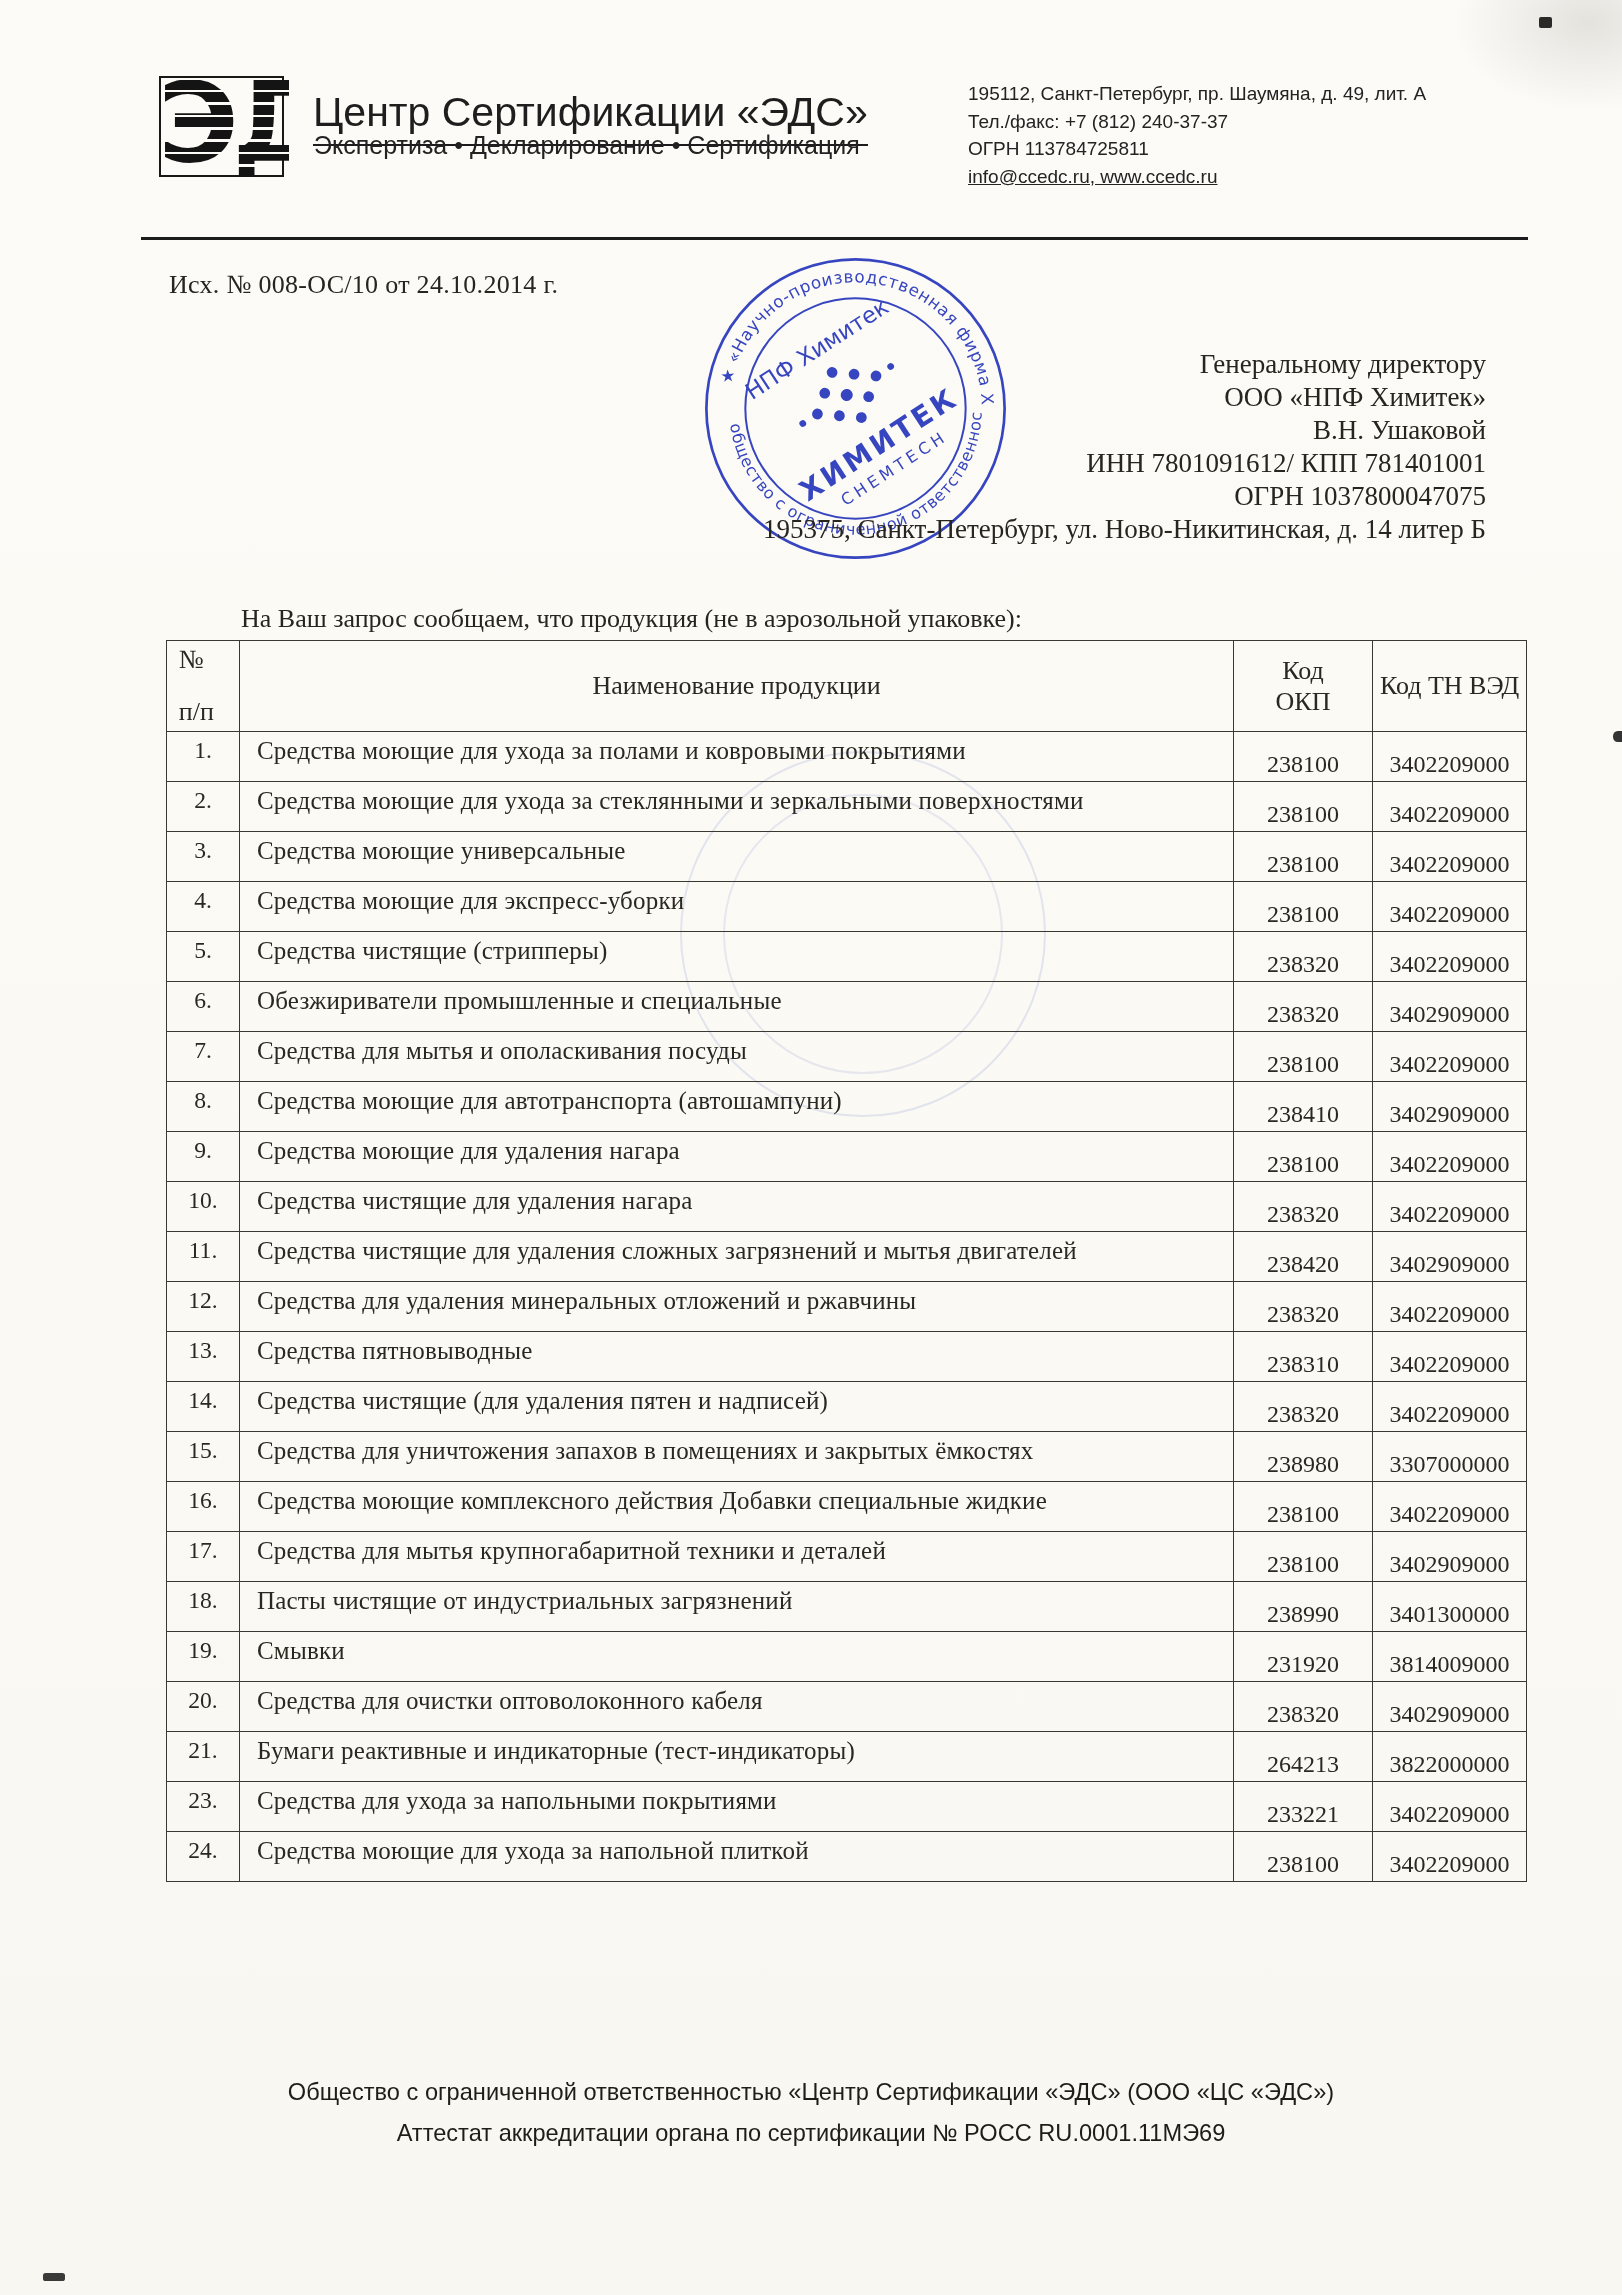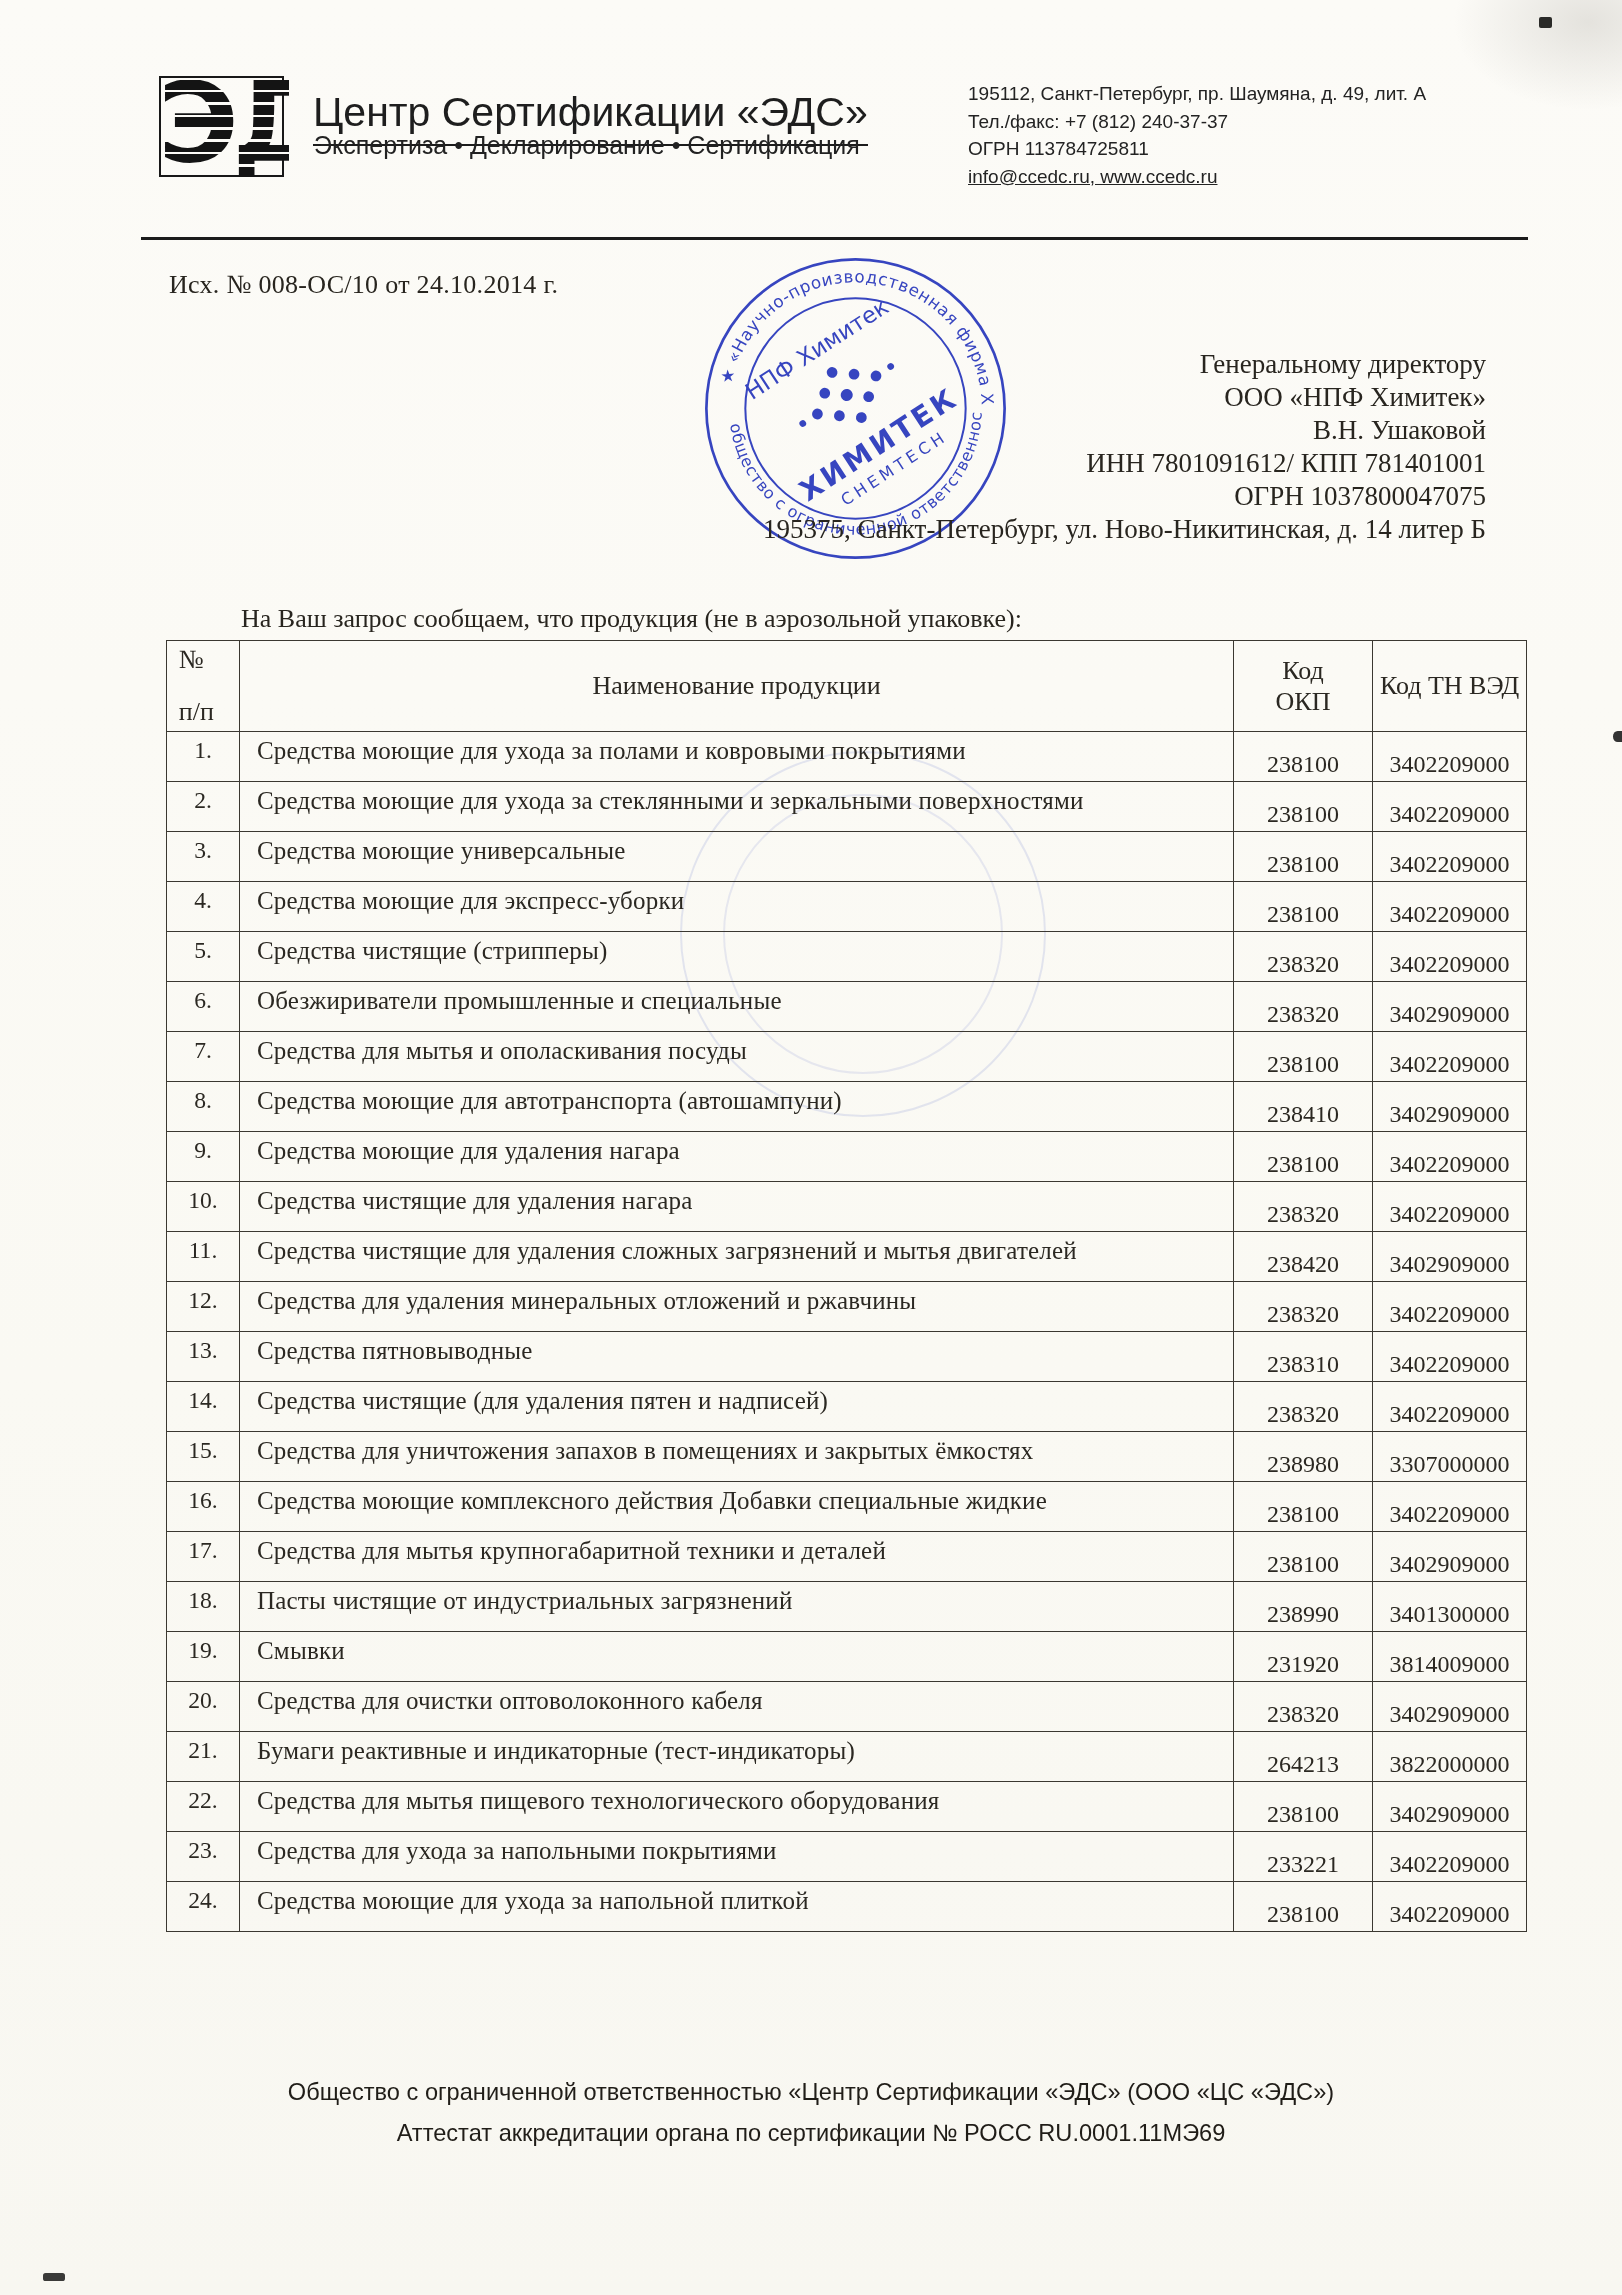--- a/index.html
+++ b/index.html
@@ -375,26 +375,20 @@
       <td class="c-tnved">3402909000</td>
     </tr>
 
     <tr>
       <td class="c-num">21.</td>
       <td class="c-name">Бумаги реактивные и индикаторные (тест-индикаторы)</td>
       <td class="c-okp">264213</td>
       <td class="c-tnved">3822000000</td>
     </tr>
 
-    <tr>
-      <td class="c-num">22.</td>
-      <td class="c-name">Средства для мытья пищевого технологического оборудования</td>
-      <td class="c-okp">238100</td>
-      <td class="c-tnved">3402909000</td>
-    </tr>
 
     <tr>
       <td class="c-num">23.</td>
       <td class="c-name">Средства для ухода за напольными покрытиями</td>
       <td class="c-okp">233221</td>
       <td class="c-tnved">3402209000</td>
     </tr>
 
     <tr>
       <td class="c-num">24.</td>

